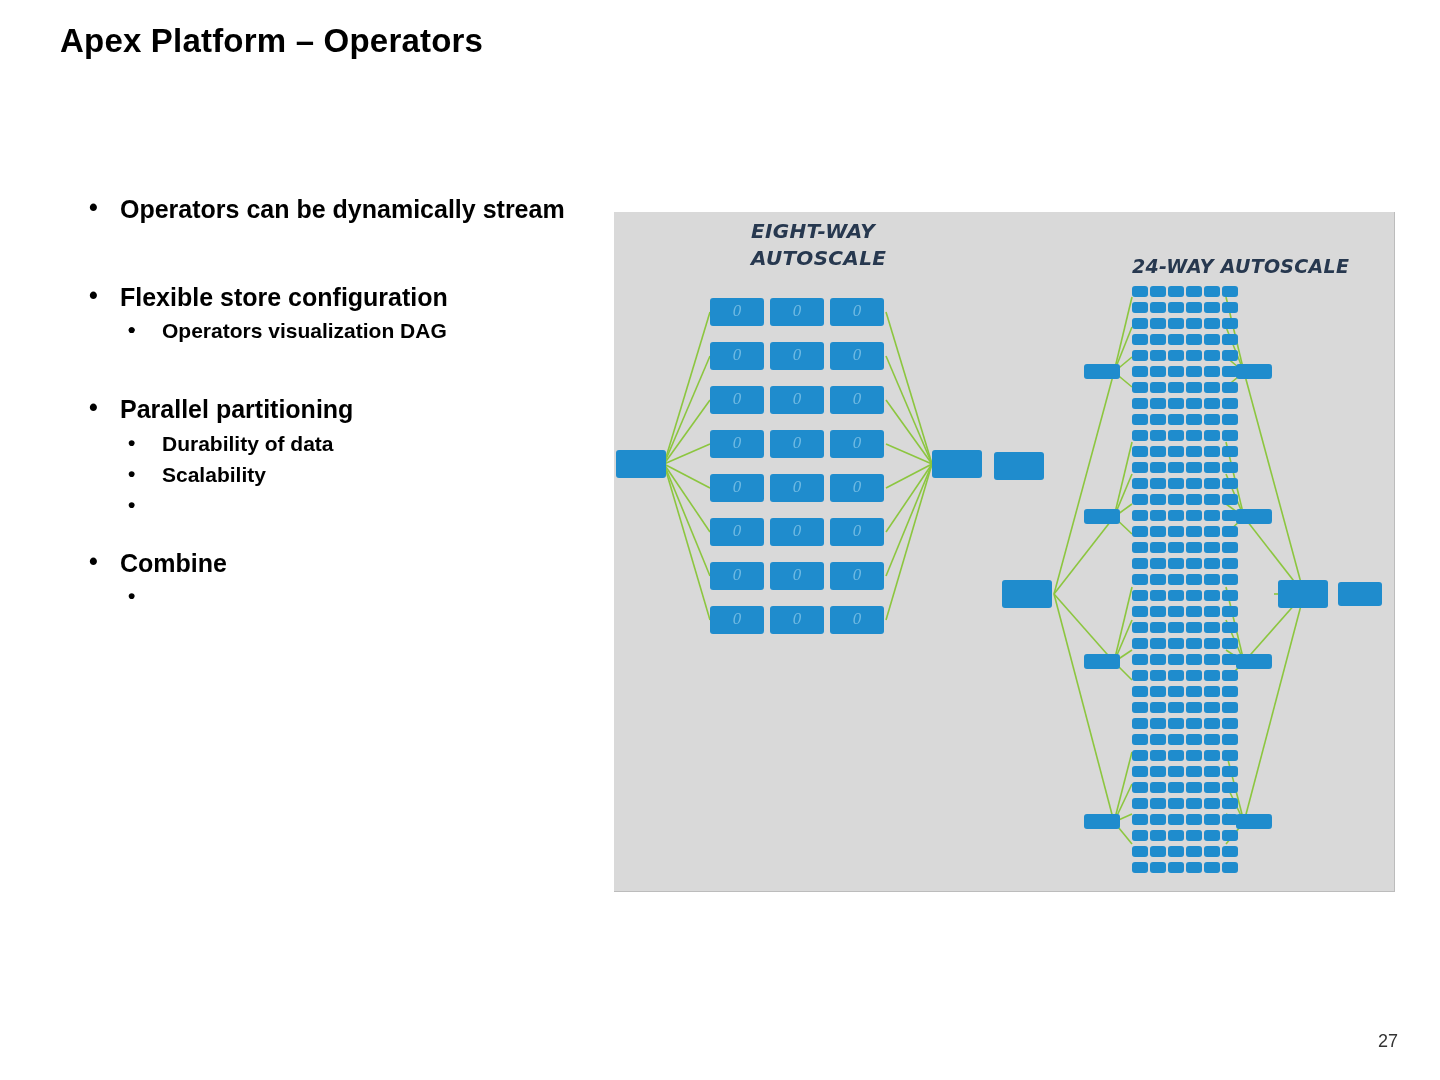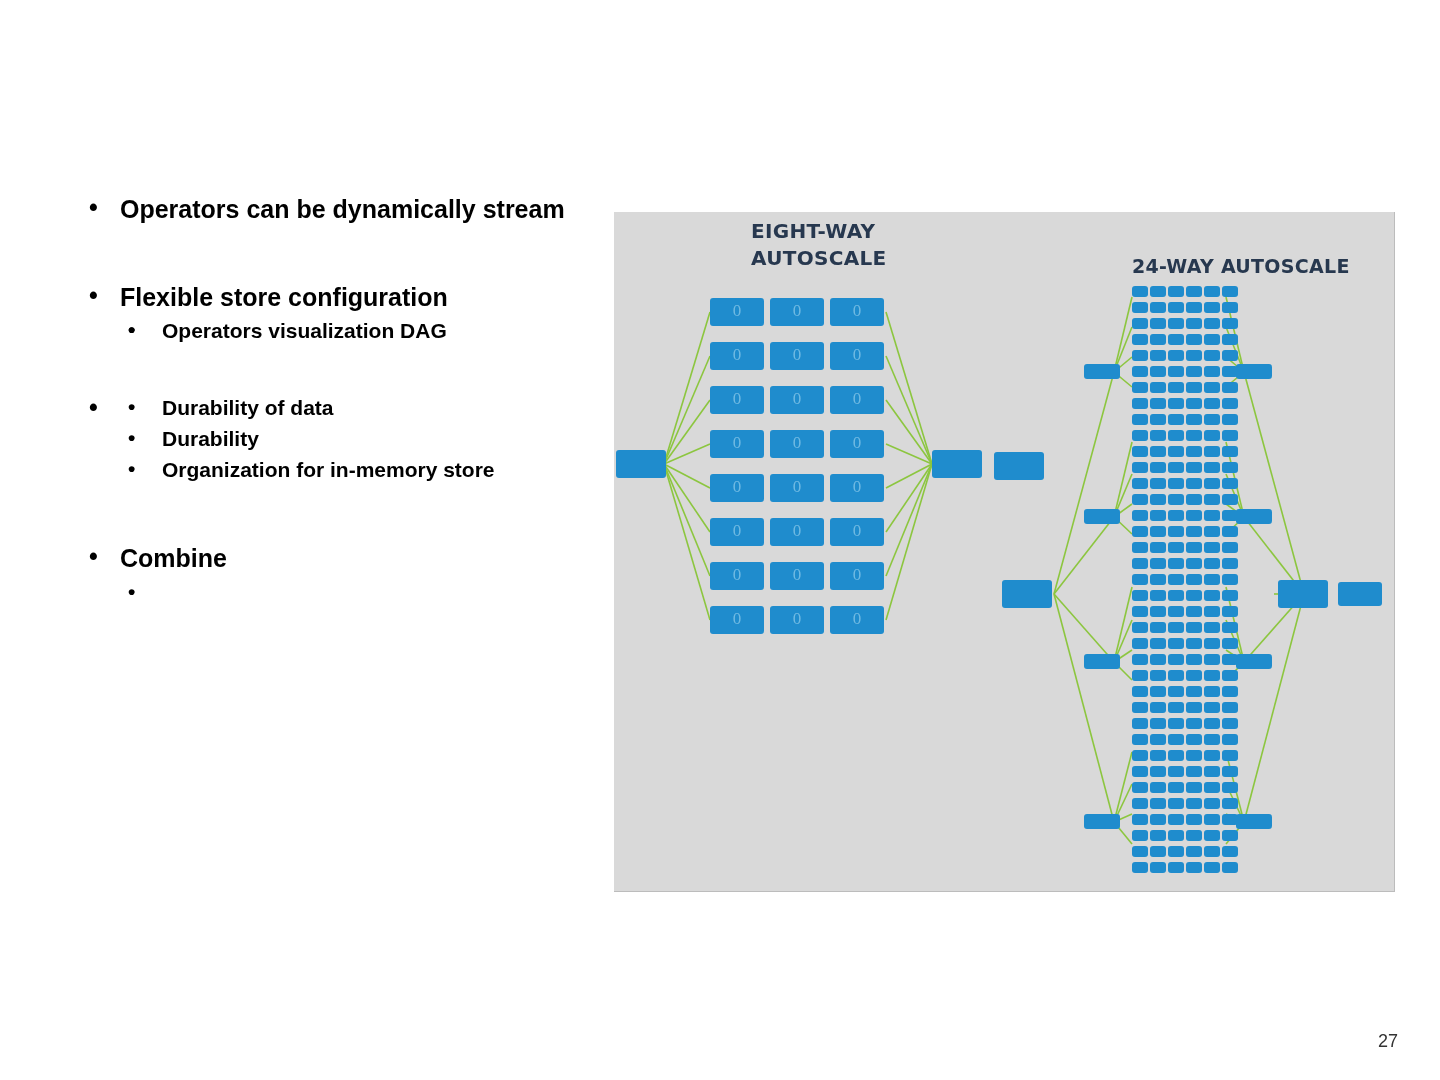--- a/index.html
+++ b/index.html
@@ -76,20 +76,21 @@
   .figure {
     position: absolute;
     left: 614px;
     top: 212px;
     width: 780px;
     height: 679px;
     background: #d9d9d9;
     border-right: 1px solid #bcbcbc;
     border-bottom: 1px solid #bcbcbc;
     overflow: hidden;
+    font-style: italic;
   }
   .fig-label {
     position: absolute;
     color: #27384f;
     font-family: "DejaVu Sans", sans-serif;
     font-weight: bold;
     letter-spacing: 0.3px;
     white-space: pre-line;
     line-height: 1.35;
   }
@@ -149,20 +150,21 @@
     bottom: 28px;
     font-size: 18px;
     color: #333333;
   }
 </style>
 </head>
 <body>
 
 <div class="slide">
 
+  <div class="slide-title">Apex Platform – Operators</div>
 
   <div class="bullets">
 
     <div class="b1">
       <span class="dot">•</span>
       <span>Operators can be dynamically stream</span>
     </div>
 
     <div class="gap-lg"></div>
 
@@ -175,32 +177,32 @@
     </div>
     <div class="b2">
       <span class="dot">•</span>
       <span>Operators visualization DAG</span>
     </div>
 
     <div class="gap-md"></div>
 
     <div class="b1">
       <span class="dot">•</span>
+      <span>Parallel partitioning</span>
     </div>
     <div class="b2">
       <span class="dot">•</span>
       <span>Durability of data</span>
     </div>
     <div class="b2">
       <span class="dot">•</span>
-      <span>Durability</span>
+      <span>Scalability</span>
     </div>
     <div class="b2">
       <span class="dot">•</span>
-      <span>Organization for in-memory store</span>
     </div>
 
     <div class="gap-xl"></div>
 
     <div class="b1">
       <span class="dot">•</span>
       <span>Combine</span>
     </div>
     <div class="b2">
       <span class="dot">•</span>

